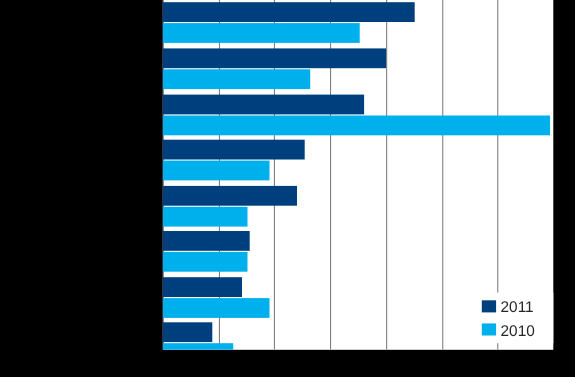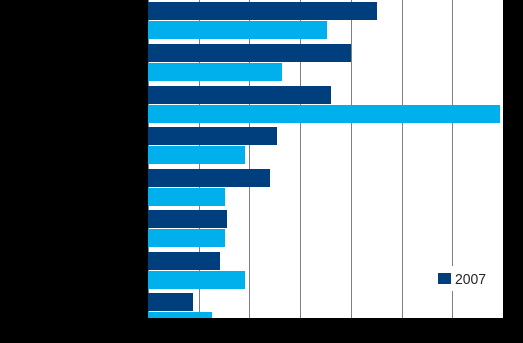--- a/index.html
+++ b/index.html
@@ -117,17 +117,21 @@
     <div class="bar s2011" style="top: 252px; height: 18px; width: 72px; background: rgb(0, 63, 125);"></div>
     <div class="bar s2010" style="top: 271px; height: 18px; width: 97px; background: rgb(0, 176, 237);"></div>
 
     <div class="bar s2011" style="top: 293px; height: 18px; width: 45px; background: rgb(0, 63, 125);"></div>
     <div class="bar s2010" style="top: 312px; height: 18px; width: 64px; background: rgb(0, 176, 237);"></div>
   </div>
 
   <div id="legend">
     <div class="legend-row">
       <span class="legend-swatch s2011"></span>
-      <span class="legend-label">2007</span>
+      <span class="legend-label">2011</span>
+    </div>
+    <div class="legend-row">
+      <span class="legend-swatch s2010"></span>
+      <span class="legend-label">2010</span>
     </div>
   </div>
 
 </div>
 
 </body></html>

